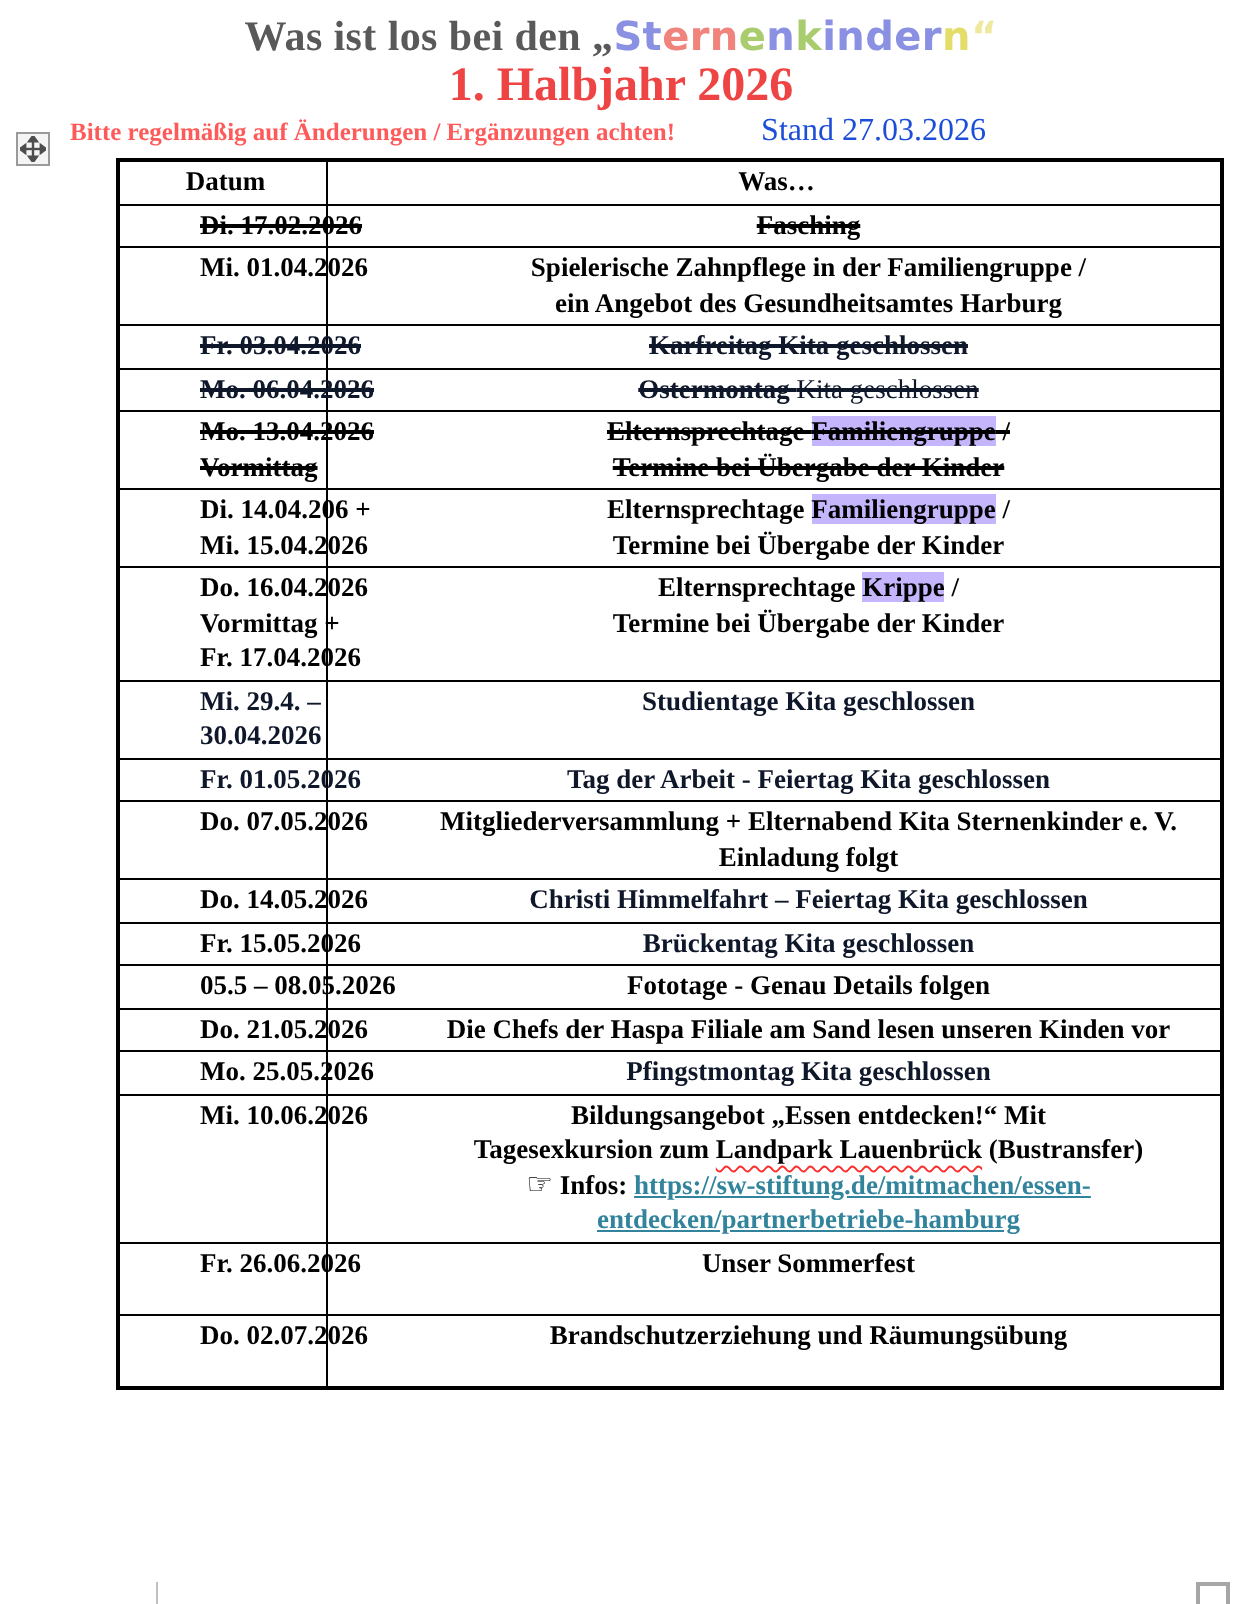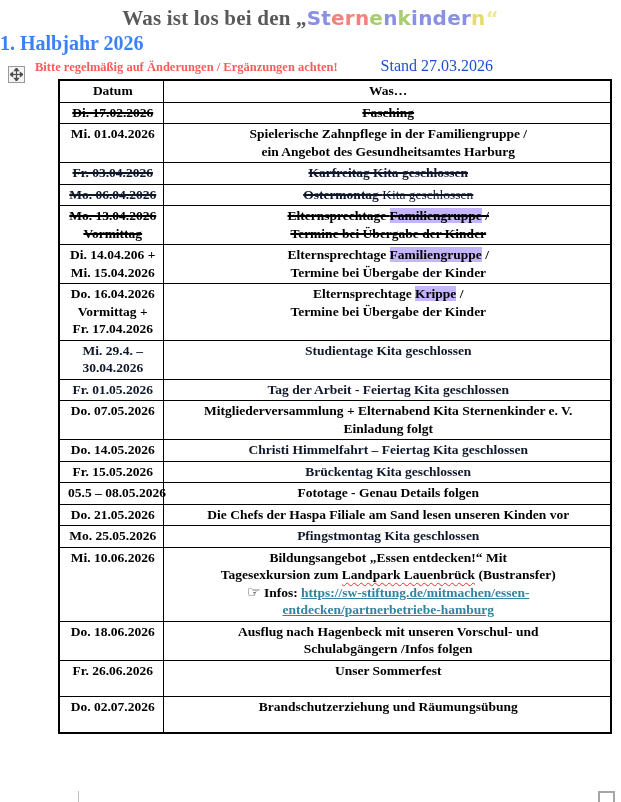--- a/index.html
+++ b/index.html
@@ -3,40 +3,40 @@
 <meta charset="utf-8">
 <style>
   html,body{margin:0;padding:0;background:#ffffff;}
   body{width:621px;height:802px;position:relative;overflow:hidden;
        font-family:"Liberation Serif",serif;-webkit-font-smoothing:antialiased;}
 
   
   .titleline{ text-align:center; margin-top:6px; font-size:21px; font-weight:bold;
               color:#595959; letter-spacing:.2px; line-height:25px;}
   .fancy{ font-family:"DejaVu Sans",sans-serif; font-weight:600; font-size:20px; }
-  .subtitle{ font-size:20px; font-weight:bold; color:#3b82f6; line-height:24px;}
+  .subtitle{ text-align:center; font-size:24px; font-weight:bold; color:#ef4444; line-height:24px;}
   .noticebar{ display:flex; align-items:baseline; margin:2px 0 4px 35px; }
   .notice{ color:#ff5a5a; font-weight:bold; font-size:12.5px; }
   .stand{ color:#1d4ed8; font-size:16px; margin-left:auto; margin-right:128px; }
 
   
   .movehandle{ position:absolute; left:8px; top:66px; width:17px; height:17px;
                border:1px solid #9a9a9a; background:#f4f4f4; display:flex;
                align-items:center; justify-content:center; box-sizing:border-box;}
 
   
   table.events{ margin-left:58px; width:554px; border-collapse:collapse;
                 font-size:13.5px; font-weight:bold; color:#000; table-layout:fixed;}
   table.events td,table.events th{ border:1.5px solid #000; vertical-align:top;
                 padding:1px 5px 2px 8px; line-height:17.5px; text-align:center;}
   table.events{ border:2px solid #000; }
   col.c-date{ width:104px; }
   th{ font-size:13.5px; }
   td.was{ padding-left:6px; }
-  .cell-line{ white-space:nowrap; }
+  .cell-line{ white-space:nowrap;margin-left:32px; }
   .red{ color:#0f172a; }
   .strike{ text-decoration:line-through; text-decoration-thickness:1.5px; }
   .hl{ background:#c4b5fd; }
   .nb{ font-weight:normal; }
   .wavy{ text-decoration-line:underline; text-decoration-style:wavy;
          text-decoration-color:#ff2a2a; text-decoration-thickness:1px; text-underline-offset:3px;}
   a.link{ color:#31849b; font-weight:bold; text-decoration:underline; cursor:pointer;}
   .hand{ font-family:"DejaVu Sans",sans-serif; font-weight:normal; font-size:15px; }
 
   
@@ -216,29 +216,20 @@
           <div class="cell-line"><span class="">Mi. 10.06.2026</span></div>
         </td>
         <td class="was">
           <div class="cell-line"><span class="">Bildungsangebot „Essen entdecken!“ Mit</span></div>
           <div class="cell-line"><span class="">Tagesexkursion zum </span><span class="wavy">Landpark Lauenbrück</span><span class=""> (Bustransfer)</span></div>
           <div class="cell-line"><span class="hand">☞</span><span class=""> Infos: </span><a class="link">https://sw-stiftung.de/mitmachen/essen-</a></div>
           <div class="cell-line"><a class="link">entdecken/partnerbetriebe-hamburg</a></div>
         </td>
       </tr>
       <tr>
-        <td>
-          <div class="cell-line"><span class="">Do. 18.06.2026</span></div>
-        </td>
-        <td class="was">
-          <div class="cell-line"><span class="">Ausflug nach Hagenbeck mit unseren Vorschul- und</span></div>
-          <div class="cell-line"><span class="">Schulabgängern /Infos folgen</span></div>
-        </td>
-      </tr>
-      <tr>
         <td style="height: 32px;">
           <div class="cell-line"><span class="">Fr. 26.06.2026</span></div>
         </td>
         <td class="was">
           <div class="cell-line"><span class="">Unser Sommerfest</span></div>
         </td>
       </tr>
       <tr>
         <td style="height: 32px;">
           <div class="cell-line"><span class="">Do. 02.07.2026</span></div>

